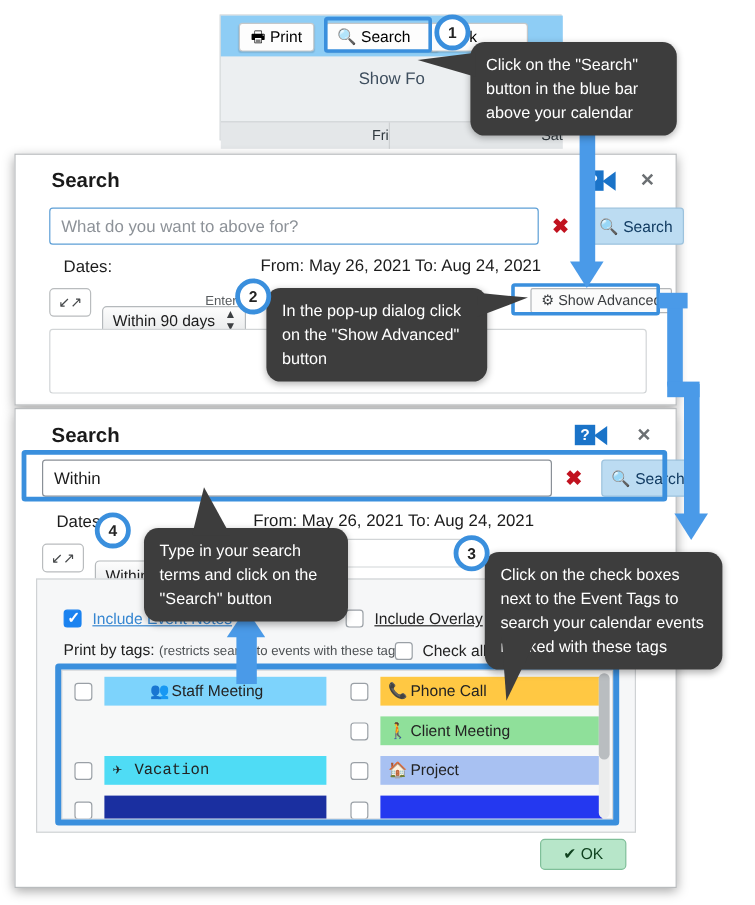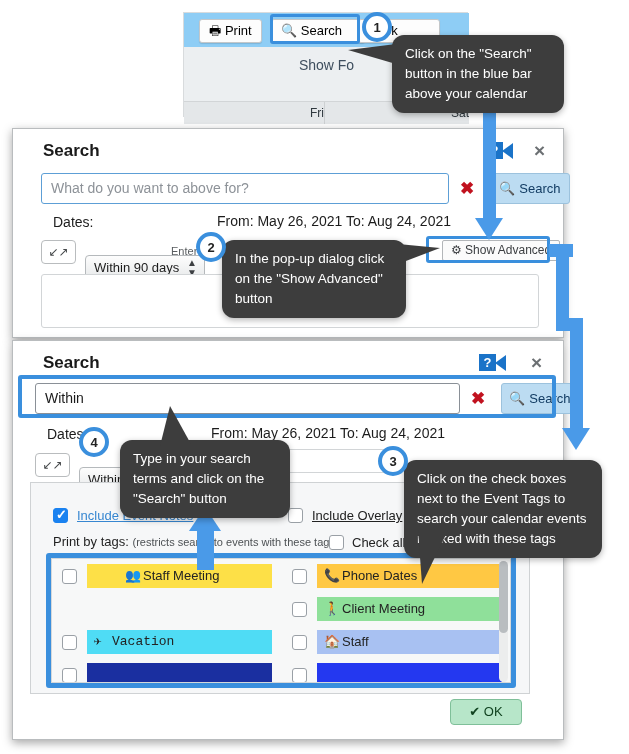--- a/index.html
+++ b/index.html
@@ -218,53 +218,53 @@
   <span>Print by tags:</span>
   <small>(restricts search to events with these tags)</small>
 </div>
 <div class="cb" style="left:329px;top:535px;"></div>
 <div class="cb-label" style="left:352px;top:535px;">Check all</div>
 
 <div id="tag-list">
 
   <div class="tag-row" style="left:10px;top:5px;width:220px;">
     <div class="tag-cb"></div>
-    <div class="tag-pill" style="background: #fde047; padding-left: 38px;">
+    <div class="tag-pill" style="background: #7dd3fc; padding-left: 38px;">
       <span class="tag-ico">👥</span><span>Staff Meeting</span>
     </div>
   </div>
   <div class="tag-row" style="left:10px;top:71px;width:220px;font-family:Liberation Mono, monospace;">
     <div class="tag-cb"></div>
     <div class="tag-pill" style="background: rgb(79, 220, 245);">
       <span class="tag-ico">✈</span><span>Vacation</span>
     </div>
   </div>
   <div class="tag-row" style="left:10px;top:104px;width:220px;">
     <div class="tag-cb"></div>
     <div class="tag-pill" style="background: rgb(26, 47, 160);">
       <span class="tag-ico"></span><span></span>
     </div>
   </div>
 
   <div class="tag-row" style="left:240px;top:5px;width:220px;">
     <div class="tag-cb"></div>
     <div class="tag-pill" style="background: rgb(255, 200, 67);">
-      <span class="tag-ico">📞</span><span>Phone Dates</span>
+      <span class="tag-ico">📞</span><span>Phone Call</span>
     </div>
   </div>
   <div class="tag-row" style="left:240px;top:38px;width:220px;">
     <div class="tag-cb"></div>
     <div class="tag-pill" style="background: rgb(143, 224, 154);">
       <span class="tag-ico">🚶</span><span>Client Meeting</span>
     </div>
   </div>
   <div class="tag-row" style="left:240px;top:71px;width:220px;">
     <div class="tag-cb"></div>
     <div class="tag-pill" style="background: rgb(168, 193, 242);">
-      <span class="tag-ico">🏠</span><span>Staff</span>
+      <span class="tag-ico">🏠</span><span>Project</span>
     </div>
   </div>
   <div class="tag-row" style="left:240px;top:104px;width:220px;">
     <div class="tag-cb"></div>
     <div class="tag-pill" style="background: rgb(36, 56, 240);">
       <span class="tag-ico"></span><span></span>
     </div>
   </div>
   <div id="tag-scrollbar">
     <div id="tag-scrollthumb"></div>

